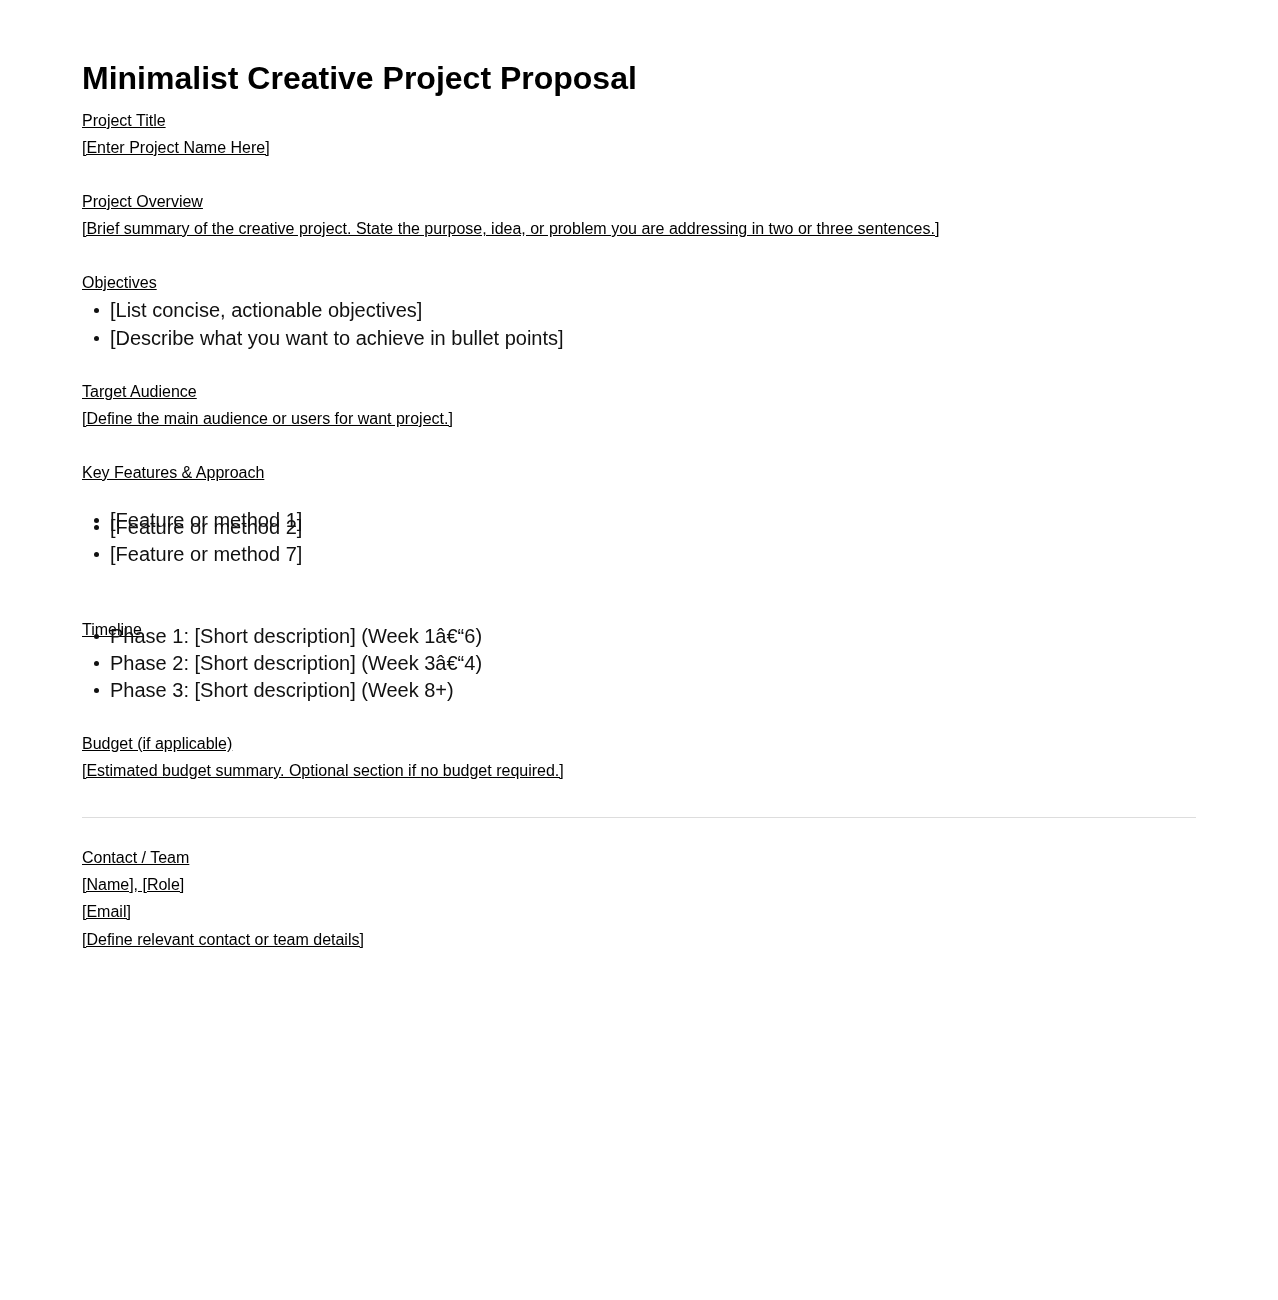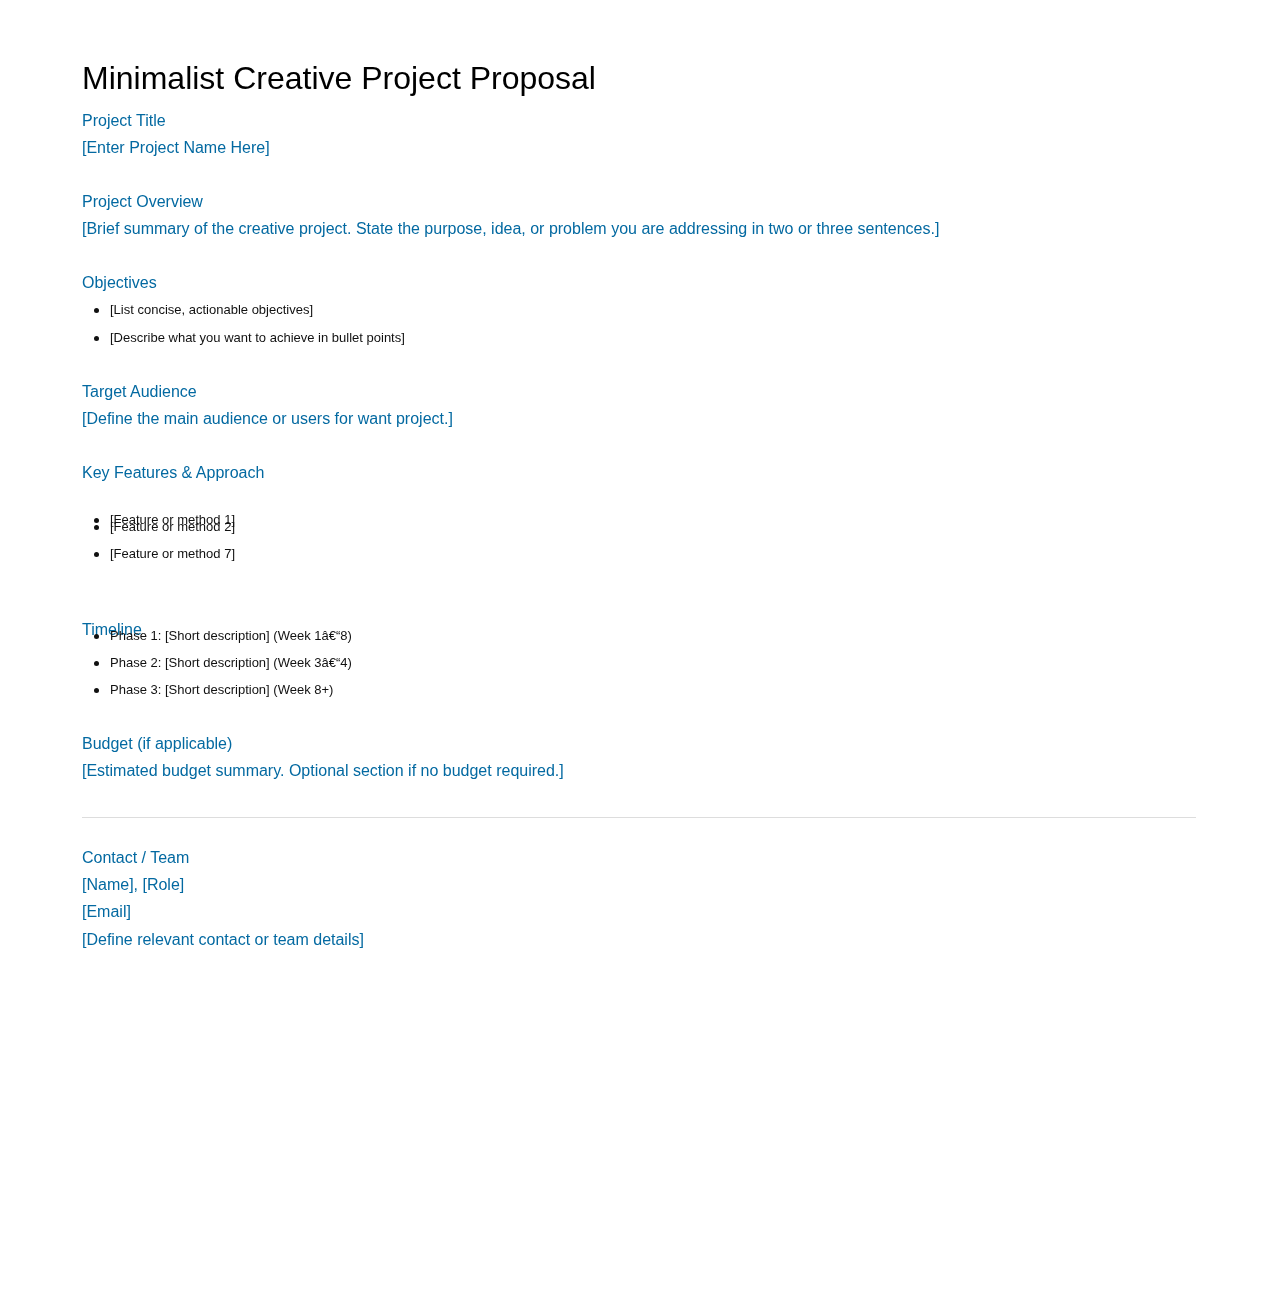--- a/index.html
+++ b/index.html
@@ -5,31 +5,31 @@
     html, body { margin: 0; padding: 0; background: #ffffff; }
     body {
       width: 1278px; height: 1300px;
       font-family: "Liberation Sans", sans-serif;
       color: #111111;
       font-size: 16px;
     }
     .page { position: absolute; left: 82px; top: 0; width: 1114px; }
     h1 {
       position: absolute; left: 0; top: 58px; margin: 0;
-      font-size: 32px; font-weight: normal; line-height: 40px; color: #000;
+      font-size: 32px; font-weight: bold; line-height: 40px; color: #000;
       white-space: nowrap;
       text-align: right;
     }
     .line {
       position: absolute; left: 0; white-space: nowrap;
-      font-size: 16px; line-height: 20px; color: #0369a1;
+      font-size: 16px; line-height: 20px; color: #000000; text-decoration: underline;
     }
     .bullet {
       position: absolute; left: 28px; white-space: nowrap;
-      font-size: 13px; line-height: 20px; color: #111;
+      font-size: 20px; line-height: 20px; color: #111;
     }
     .bullet::before {
       content: ""; position: absolute; left: -16px; top: 8px;
       width: 5px; height: 5px; border-radius: 50%; background: #111;
     }
     .rule {
       position: absolute; left: 0; top: 817px; width: 1114px; height: 1px;
       background: #dddddd;
     }
   </style>
@@ -51,21 +51,21 @@
 
   <div class="line" style="top:382px">Target Audience</div>
   <div class="line" style="top:409px">[Define the main audience or users for want project.]</div>
 
   <div class="line" style="top:463px">Key Features &amp; Approach</div>
   <div class="bullet" style="top:510px">[Feature or method 1]</div>
   <div class="bullet" style="top:517px">[Feature or method 2]</div>
   <div class="bullet" style="top:544px">[Feature or method 7]</div>
 
   <div class="line" style="top:620px">Timeline</div>
-  <div class="bullet" style="top:626px">Phase 1: [Short description] (Week 1â€“8)</div>
+  <div class="bullet" style="top:626px">Phase 1: [Short description] (Week 1â€“6)</div>
   <div class="bullet" style="top:653px">Phase 2: [Short description] (Week 3â€“4)</div>
   <div class="bullet" style="top:680px">Phase 3: [Short description] (Week 8+)</div>
 
   <div class="line" style="top:734px">Budget (if applicable)</div>
   <div class="line" style="top:761px">[Estimated budget summary. Optional section if no budget required.]</div>
 
   <div class="rule"></div>
 
   <div class="line" style="top:848px">Contact / Team</div>
   <div class="line" style="top:875px">[Name], [Role]</div>

